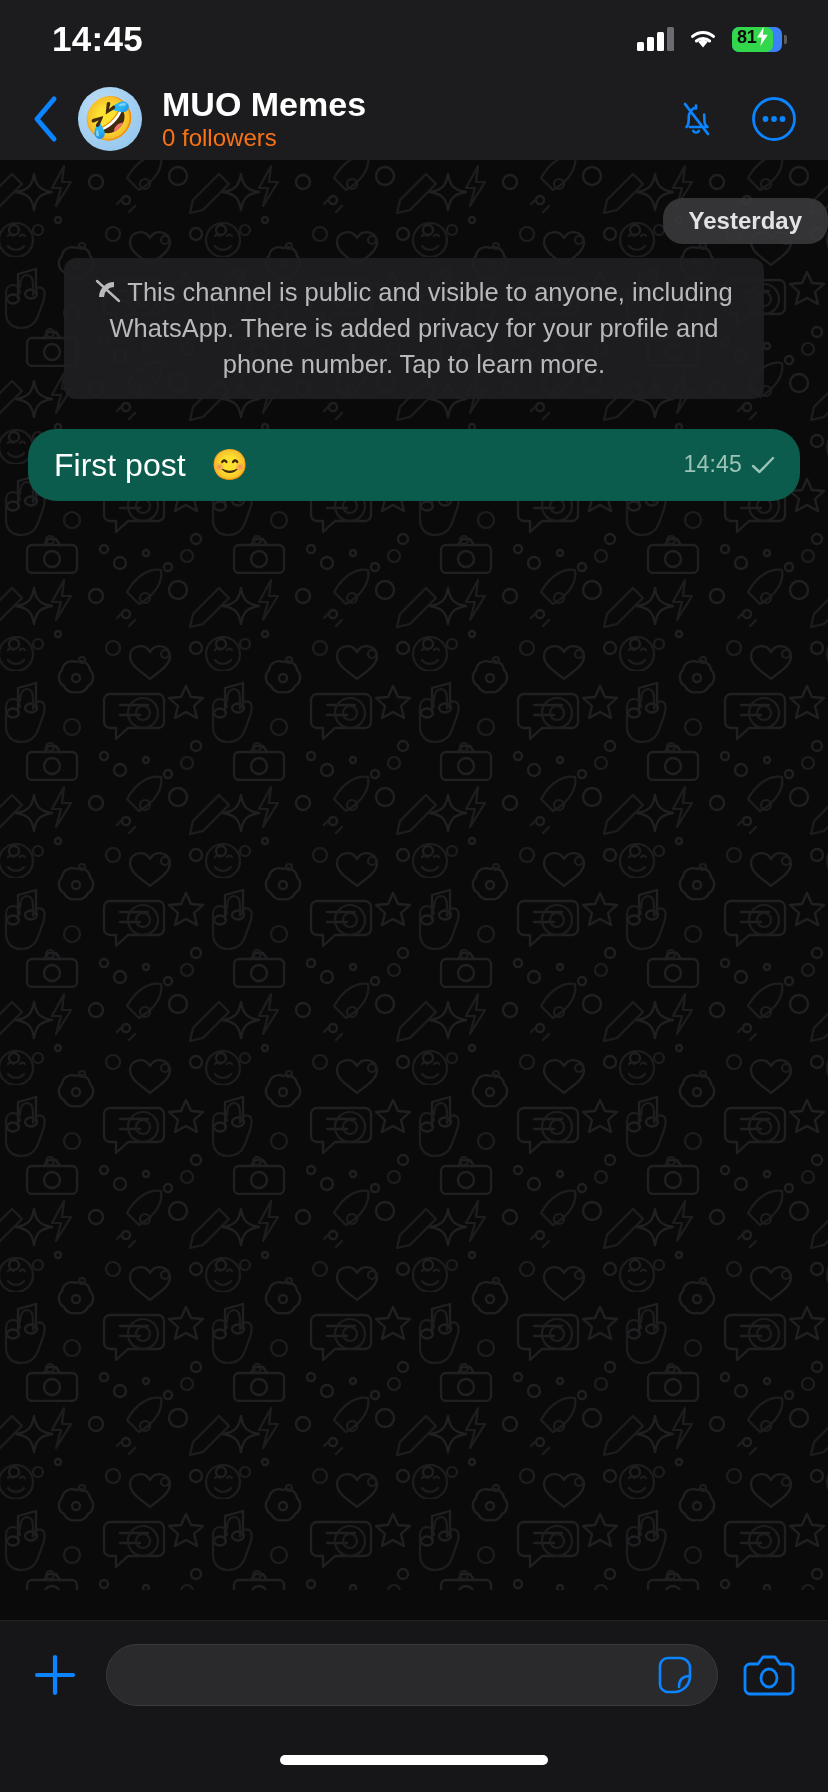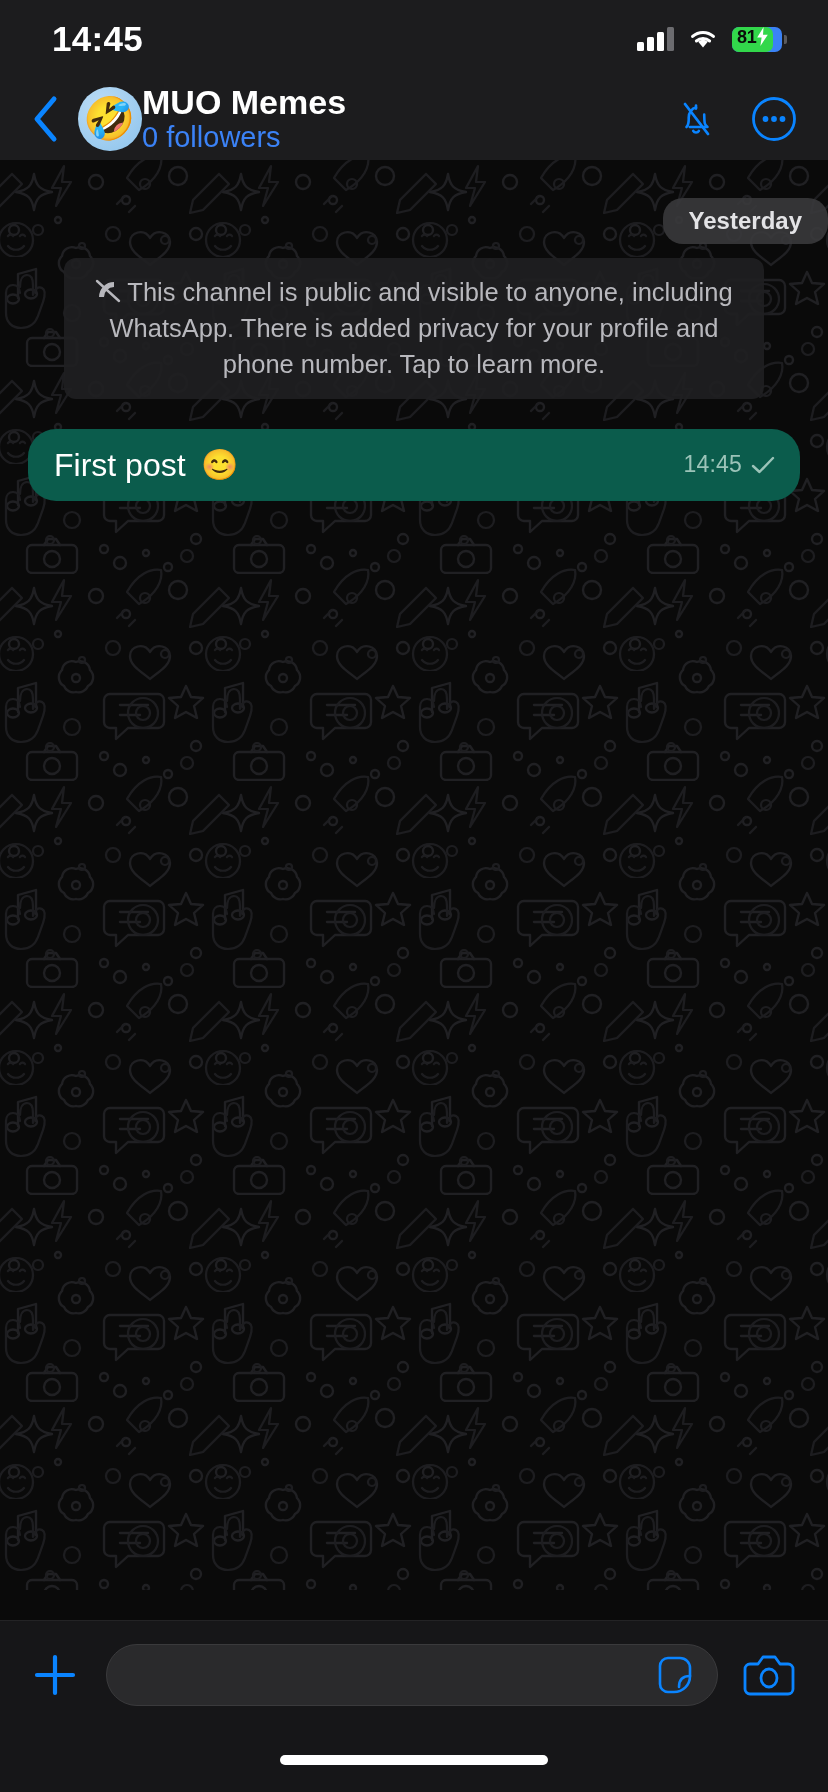--- a/index.html
+++ b/index.html
@@ -126,39 +126,40 @@
     display: flex;
     align-items: center;
     justify-content: center;
     font-size: 42px;
     line-height: 1;
     flex: none;
     margin-left: 4px;
     overflow: hidden;
   }
   .header-titles {
+    margin-left: 20px;
     flex: 1 1 auto;
     min-width: 0;
     display: flex;
     flex-direction: column;
     justify-content: center;
     gap: 2px;
   }
   .header-name {
     color: #ffffff;
     font-size: 34px;
     font-weight: 700;
     line-height: 1.08;
     white-space: nowrap;
     overflow: hidden;
     text-overflow: ellipsis;
   }
   .header-sub {
-    color: #3b82f6;
-    font-size: 29px;
+    color: #f97316;
+    font-size: 24px;
     line-height: 1.1;
   }
   .header-actions {
     display: flex;
     align-items: center;
     gap: 26px;
     flex: none;
   }
   .hdr-icon {
     width: 52px;
@@ -241,21 +242,21 @@
     align-items: center;
     justify-content: space-between;
     gap: 16px;
   }
   .msg-text {
     color: #ffffff;
     font-size: 32px;
     line-height: 1.2;
     display: flex;
     align-items: center;
-    gap: 16px;
+    gap: 26px;
     white-space: nowrap;
   }
   .msg-emoji { font-size: 30px; line-height: 1; }
   .msg-meta {
     display: flex;
     align-items: center;
     gap: 8px;
     flex: none;
   }
   .msg-time {

